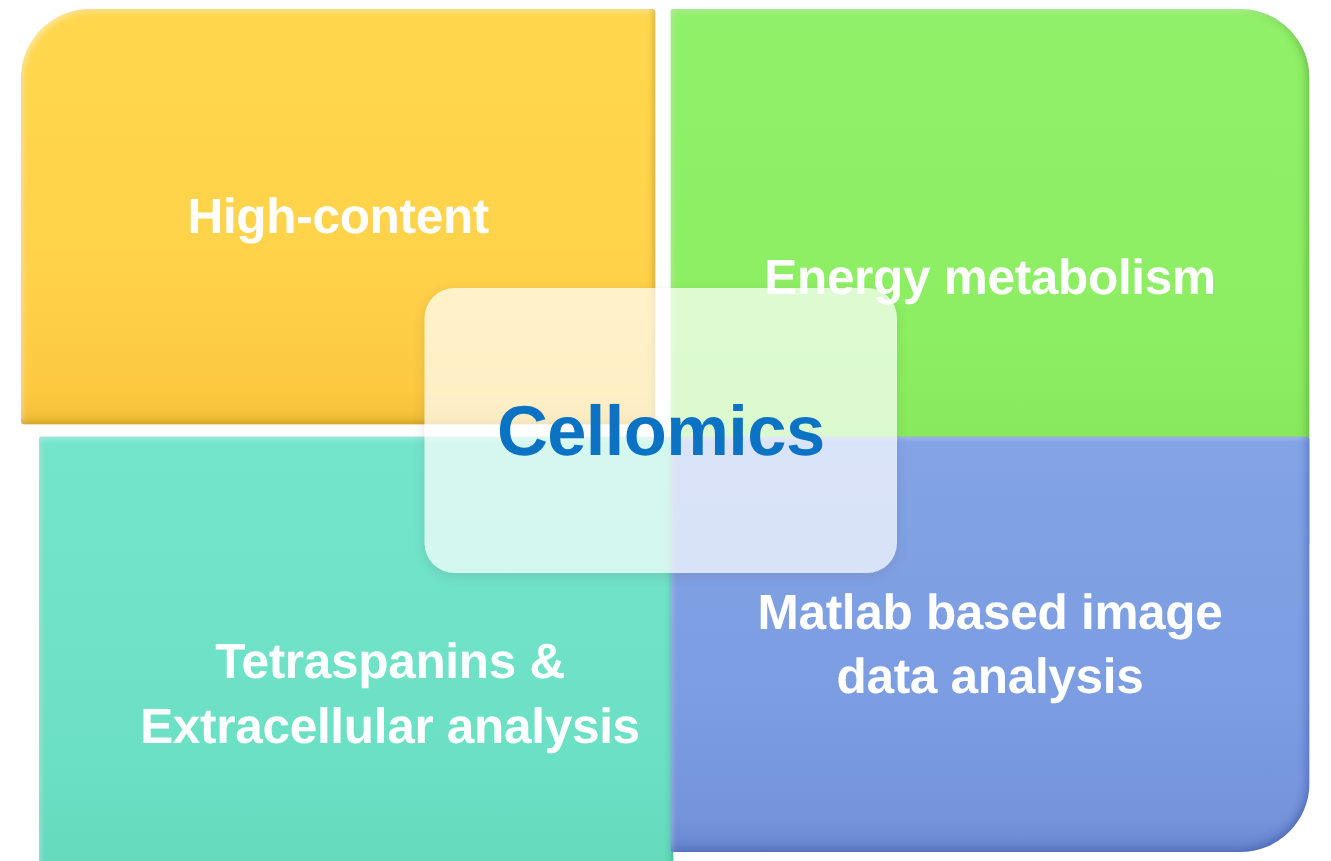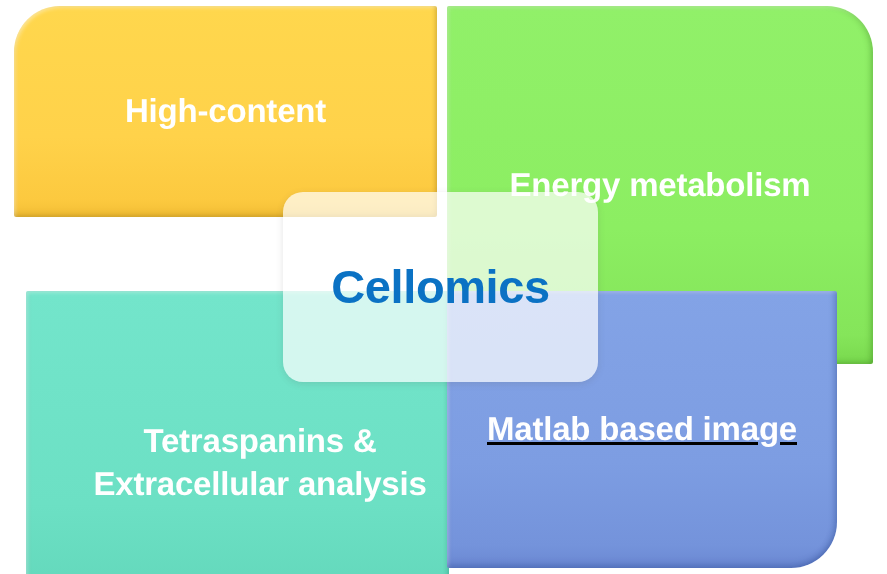--- a/index.html
+++ b/index.html
@@ -47,21 +47,21 @@
     letter-spacing: -0.2px;
     padding: 0 14px;
     text-rendering: geometricPrecision;
   }
 
   
   .quad-tl {
     left: 0px;
     top: 0px;
     width: 423px;
-    height: 211px;
+    height: 277px;
     border-radius: 46px 2px 2px 2px;
     background:
       linear-gradient(180deg, #ffd74d 0%, #ffd24a 62%, #fcc93f 92%, #f2be35 100%),
       #ffd54a;
     box-shadow:
       inset -3px 0 5px -2px rgba(120,88,0,0.30),
       inset 0 -4px 6px -2px rgba(120,88,0,0.26),
       inset 2px 2px 4px -1px rgba(255,255,255,0.55);
   }
 
@@ -95,31 +95,30 @@
       inset -3px 0 5px -2px rgba(14,104,86,0.28),
       inset 0 -5px 7px -2px rgba(14,104,86,0.26),
       inset 2px 2px 4px -1px rgba(255,255,255,0.50);
     padding-left: 45px;
   }
 
   
   .quad-br {
     left: 433px;
     top: 285px;
-    width: 390px;
+    width: 426px;
     height: 277px;
     border-radius: 2px 2px 46px 2px;
     background:
       linear-gradient(180deg, #83a3e6 0%, #7d9de2 62%, #7493db 92%, #6a88d2 100%),
       #7d9de2;
     box-shadow:
       inset -4px 0 6px -2px rgba(26,56,126,0.30),
       inset 0 -5px 7px -2px rgba(26,56,126,0.26),
       inset 2px 2px 4px -1px rgba(255,255,255,0.42);
-    text-decoration: underline;
   }
 
   
   .center-badge {
     position: absolute;
     left: 283px;
     top: 192px;
     width: 315px;
     height: 190px;
     border-radius: 20px;
@@ -163,20 +162,21 @@
     <div class="quad quad-bl">
       <div class="quad-label">
         <span>Tetraspanins &amp;</span><br>
         <span>Extracellular analysis</span>
       </div>
     </div>
 
     <div class="quad quad-br">
       <div class="quad-label">
         <span>Matlab based image</span><br>
+        <span>data analysis</span>
       </div>
     </div>
 
   </div>
 
   <div class="center-badge">
     <div class="center-line">Cellomics</div>
   </div>
 
 </div>

